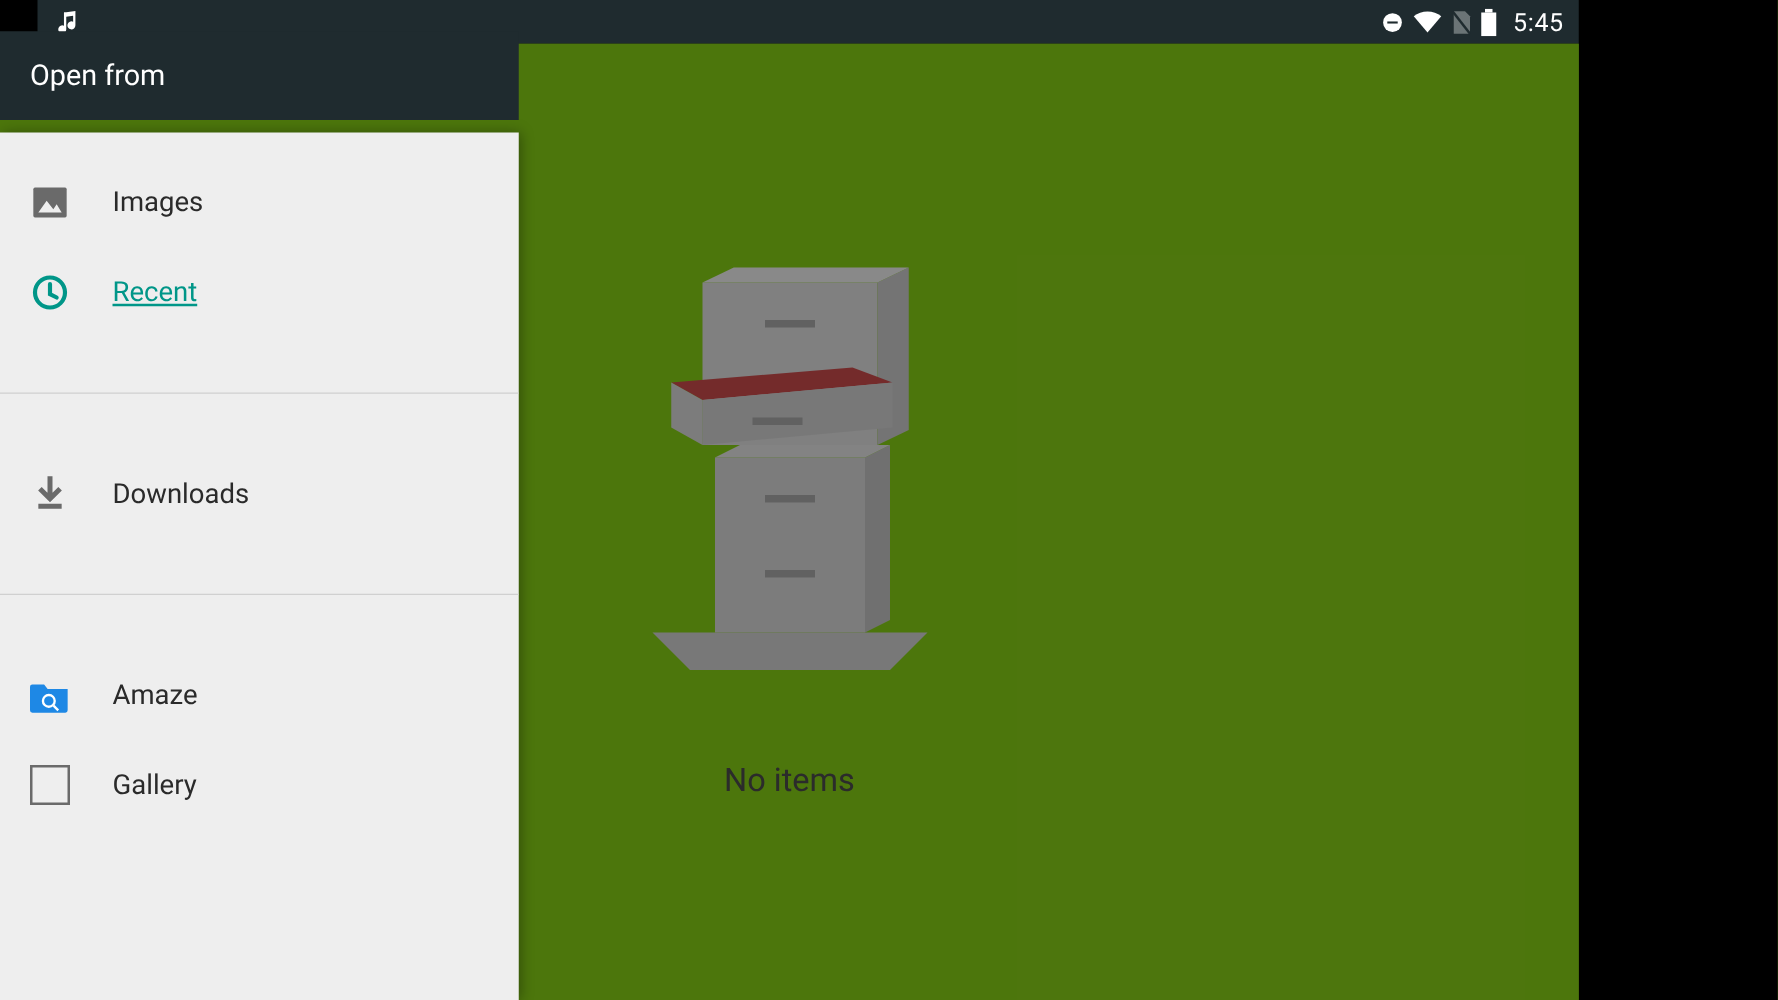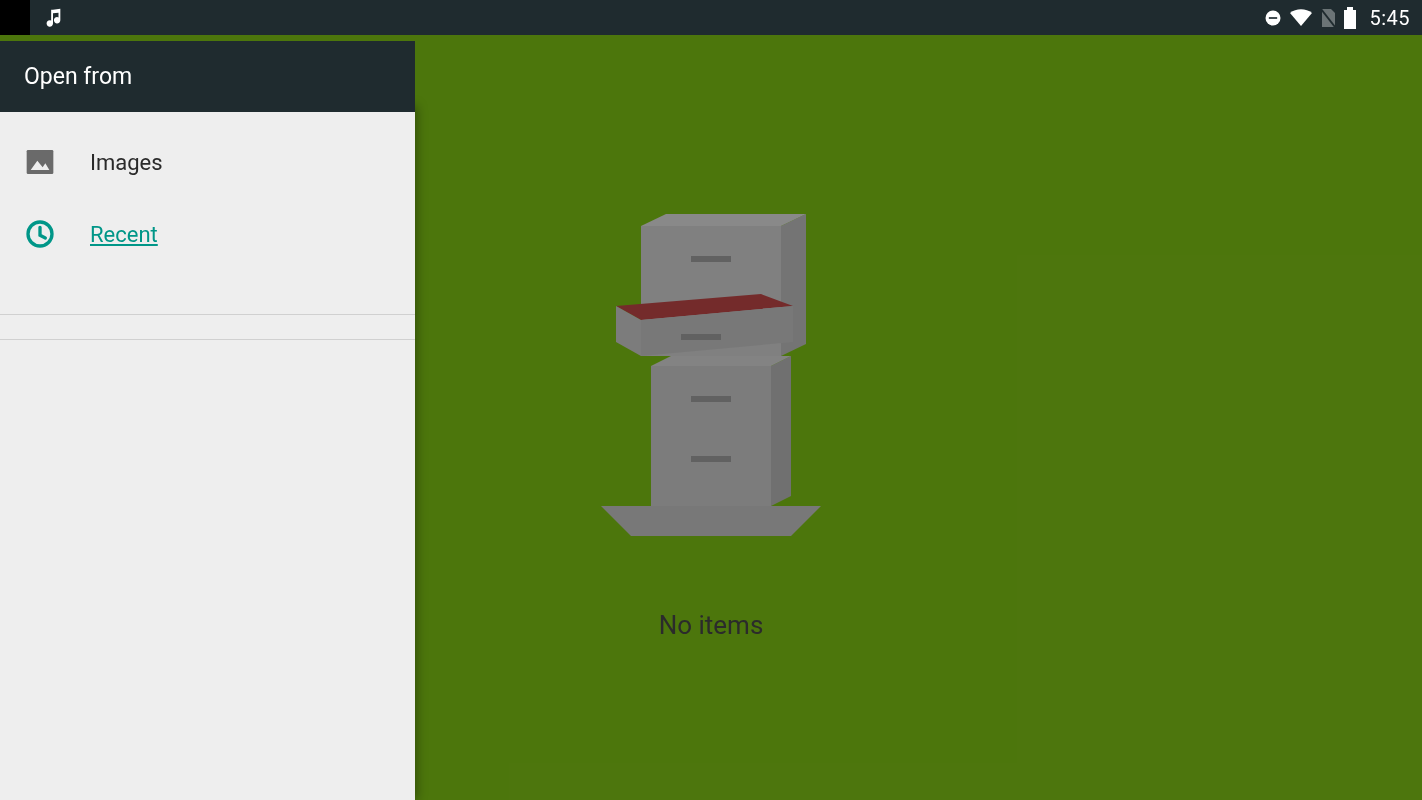--- a/index.html
+++ b/index.html
@@ -1,17 +1,17 @@
 <!DOCTYPE html>
 <html><head>
 <meta charset="utf-8">
 <style>
   * { margin: 0; padding: 0; box-sizing: border-box; }
   html, body { width: 1422px; height: 800px; font-family: Roboto, "Helvetica Neue", Arial, sans-serif; overflow: hidden; background: #000; }
-  .root { width: 1422px; height: 800px; position: relative; background: #000; padding-left: 30px; }
+  .root { width: 1263px; height: 800px; position: relative; background: #000; padding-left: 30px; }
 
   
   .status-bar {
     width: 100%; height: 35px;
     background: #1f2b2f;
     display: flex; align-items: center; justify-content: space-between;
     padding: 0 12px;
     color: #fff;
   }
   .status-left, .status-right { display: flex; align-items: center; gap: 10px; }
@@ -70,21 +70,21 @@
     color: #2a2a2a;
     font-size: 22px;
   }
   .drawer-item.active { color: #009688; text-decoration: underline; }
   .drawer-item .item-icon { width: 32px; height: 32px; display: flex; align-items: center; justify-content: center; }
   .drawer-item .item-icon svg { width: 32px; height: 32px; }
   .drawer-item.active .item-icon svg .stroke-c { stroke: #009688; }
 
   
   .drawer-header {
-    position: absolute; top: 41px; left: 0; width: 415px; height: 71px;
+    position: absolute; top: 25px; left: 0; width: 415px; height: 71px;
     background: #1f2b2f;
     display: flex; align-items: center;
     padding-left: 24px;
     z-index: 30;
     color: #fff; font-size: 23px;
   }
 
   
   .amaze-folder { width: 34px; height: 30px; }
   
@@ -214,18 +214,47 @@
           <span class="item-icon">
             <svg viewBox="0 0 24 24">
                 <circle class="stroke-c" cx="12" cy="12" r="9" fill="none" stroke="#009688" stroke-width="2.5"></circle>
                 <path class="stroke-c" d="M12 7v6l4 2" fill="none" stroke="#009688" stroke-width="2.5" stroke-linecap="round"></path>
               </svg>
           </span>
           <span>Recent</span>
         </div>
       </div>
       <div class="drawer-divider"></div>
+      <div class="drawer-section">
+        <div class="drawer-item">
+          <span class="item-icon">
+            <svg viewBox="0 0 24 24">
+                <path d="M12 3v10M7 10l5 5 5-5" fill="none" stroke="#6a6a6a" stroke-width="3" stroke-linecap="square"></path>
+                <rect x="5" y="18" width="14" height="3" fill="#6a6a6a"></rect>
+              </svg>
+          </span>
+          <span>Downloads</span>
+        </div>
+      </div>
       <div class="drawer-divider"></div>
+      <div class="drawer-section">
+        <div class="drawer-item">
+          <span class="item-icon">
+            <svg class="amaze-folder" viewBox="0 0 34 30">
+                <path d="M2 6h10l3 4h17v18a2 2 0 0 1-2 2H2a2 2 0 0 1-2-2V8a2 2 0 0 1 2-2z" fill="#1e88e5"></path>
+                <circle cx="16" cy="20" r="5" fill="none" stroke="#fff" stroke-width="2"></circle>
+                <line x1="20" y1="24" x2="24" y2="28" stroke="#fff" stroke-width="2"></line>
+              </svg>
+          </span>
+          <span>Amaze</span>
+        </div>
+        <div class="drawer-item">
+          <span class="item-icon">
+            <span class="gallery-icon-box"><span class="gallery-icon-inner"></span></span>
+          </span>
+          <span>Gallery</span>
+        </div>
+      </div>
     </div>
 
   </div>
 
 </div>
 
 </body></html>

